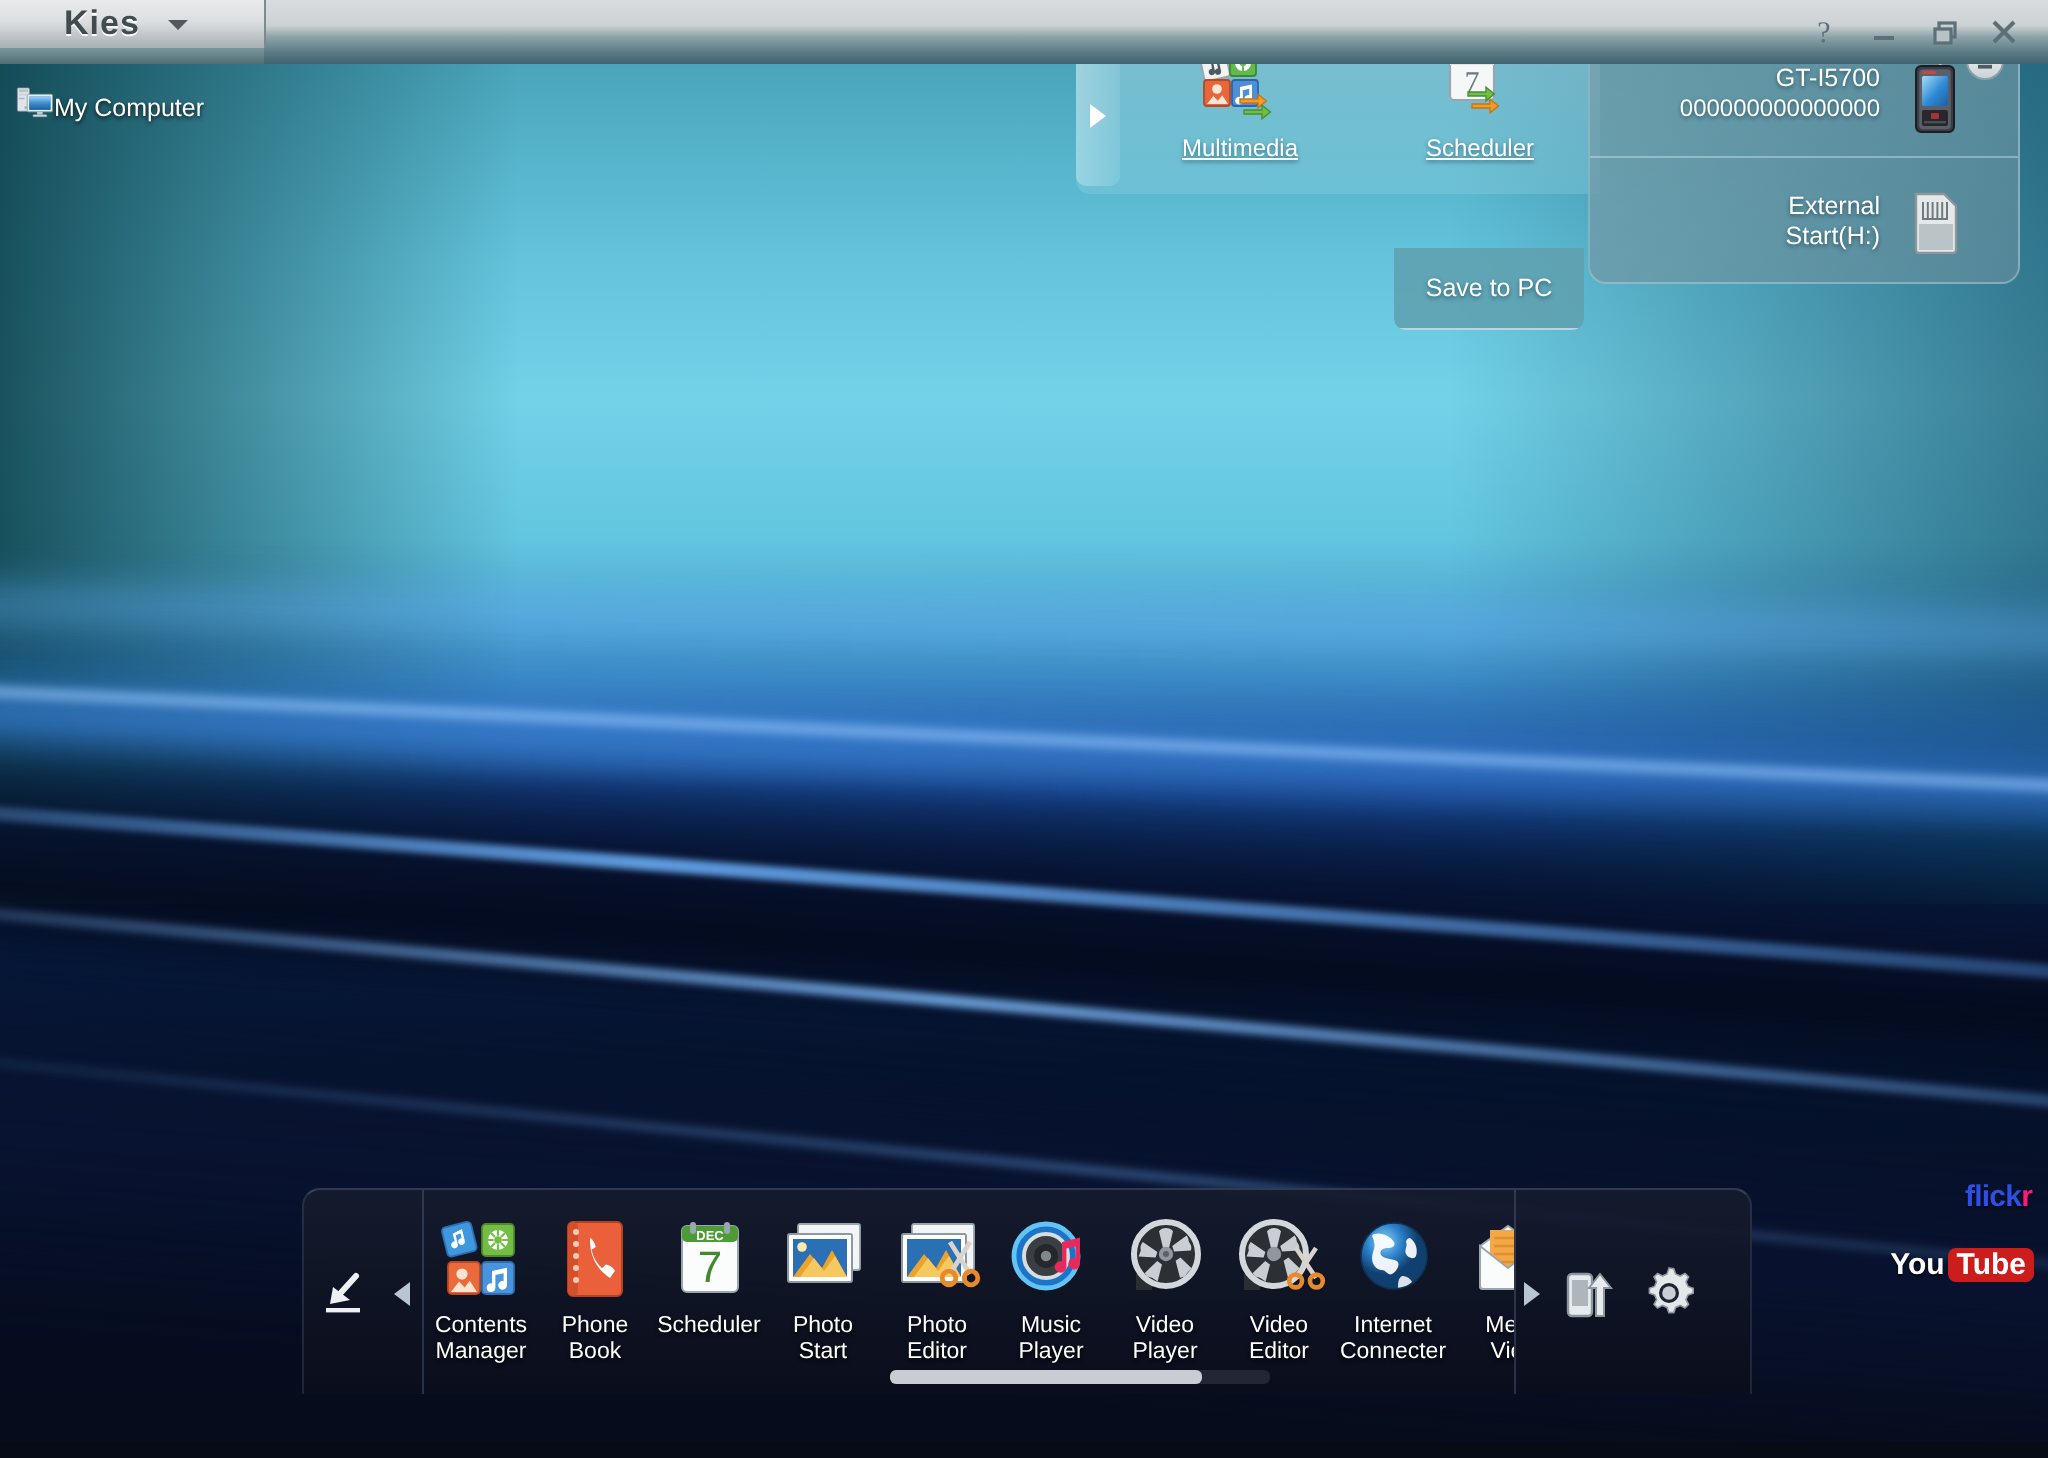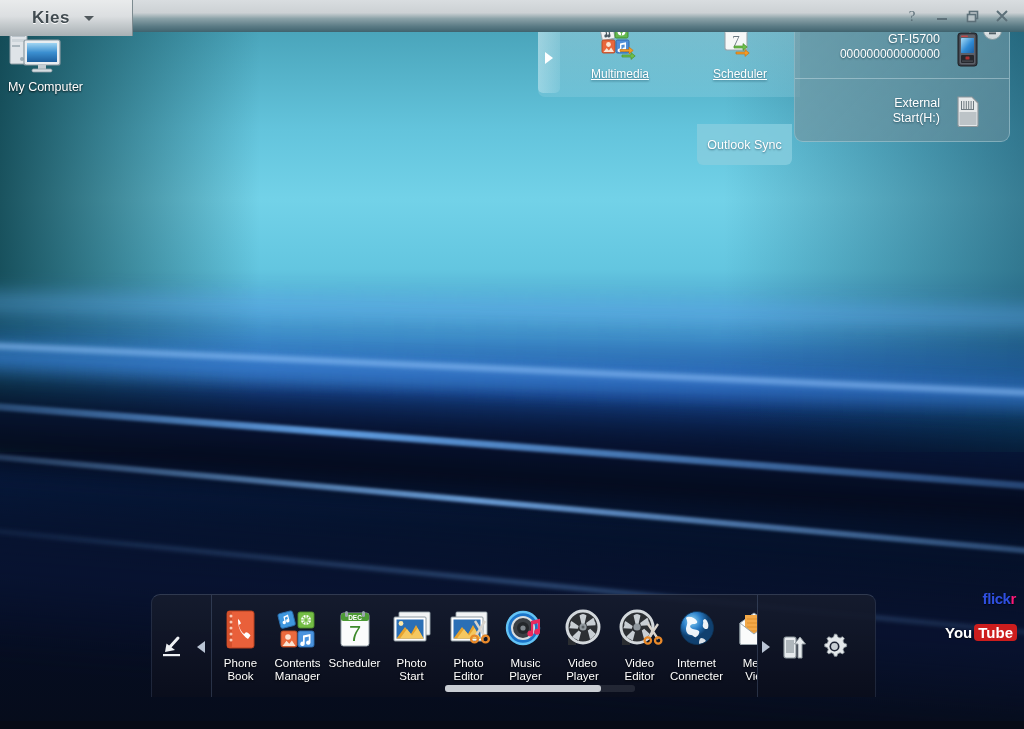--- a/index.html
+++ b/index.html
@@ -26,21 +26,21 @@
     z-index: 50;
   }
   #titlebar-fill {
     position: absolute; left: 132px; top: 0;
     width: 892px; height: 32px;
     background: linear-gradient(to bottom,
       #d9dde0 0%, #ccd1d4 40%, #8ba2a8 58%, #5b7b85 82%, #40636e 100%);
   }
   #kies-tab {
     position: absolute; left: 0; top: 0;
-    width: 133px; height: 36px;
+    width: 133px; height: 24px;
     background: linear-gradient(to bottom, #e9ebec 0%, #dcdfe1 45%, #bfc5c8 75%, #a8b0b4 100%);
     border-right: 1px solid #7d8b90;
     display: flex; align-items: center;
     cursor: pointer;
   }
   #kies-title {
     margin-left: 32px;
     font-size: 17px; font-weight: bold;
     color: #414b50;
     text-shadow: 0 1px 0 #fff;
@@ -115,21 +115,21 @@
         background: linear-gradient(to bottom, rgba(10,22,58,.0), rgba(9,20,52,.75) 50%, rgba(6,12,32,0)); filter: blur(12px); }
   #s8 { top: 248px; height: 40px; transform: rotate(.8deg);
         background: linear-gradient(to bottom, rgba(90,160,235,0), rgba(100,175,245,.45), rgba(90,160,235,0)); filter: blur(7px); }
   #s9 { top: 478px; height: 4px; transform: rotate(5.6deg);
         background: linear-gradient(to right, rgba(60,120,210,0), rgba(110,170,240,.45) 50%, rgba(60,120,210,0)); filter: blur(2px); }
 
   
   #my-computer {
     position: absolute; left: 8px; top: 28px;
     width: 94px;
-    display: flex; flex-direction: column; align-items: flex-start;
+    display: flex; align-items: center;
     cursor: pointer;
   }
   #my-computer .label {
     margin-top: 6px;
     font-size: 12.5px; color: #fff;
     text-shadow: 0 1px 2px rgba(0,0,0,.85);
     white-space: nowrap;
   }
 
   
@@ -447,21 +447,21 @@
           </div>
           <span class="lbl">Scheduler</span>
         </div>
 
 
       </div>
     </div>
   </div>
 
   <div id="es-menu">
-    <div class="es-menu-item" id="menu-outlook">Outlook Sync</div>
+    <div class="es-menu-item" id="menu-save">Save to PC</div>
   </div>
 
   <div id="device-panel">
 
     <div id="eject-btn">
       <svg width="13" height="13" viewBox="0 0 13 13">
         <path d="M6.5 2.6 L10 7 L3 7 Z" fill="#4d5c64"></path>
         <rect x="3" y="8.4" width="7" height="1.9" fill="#4d5c64"></rect>
       </svg>
     </div>
@@ -532,58 +532,58 @@
         <path d="M6 18 L7.5 9.5 L16 16 Z" fill="#eef1f4"></path>
         <rect x="4" y="20" width="17" height="2.2" fill="#eef1f4"></rect>
       </svg>
       <span class="collapse-arrow" style="border-right:none;border-left:8px solid transparent;border-right:8px solid #b9c4d4;"></span>
     </div>
 
     <div id="dock-items">
 
       <div class="dock-item">
         <div class="ico">
-          <svg width="40" height="42" viewBox="0 0 40 42">
-            <rect x="6" y="2" width="27" height="37" rx="2.5" fill="#e9603a" stroke="#b7411f" stroke-width="1"></rect>
-            <rect x="6" y="2" width="5" height="37" rx="2.5" fill="#d4502c"></rect>
-            <g fill="#f8c9b5">
-              <circle cx="10" cy="7" r="1.5"></circle>
-                <circle cx="10" cy="13" r="1.5"></circle>
-              <circle cx="10" cy="19" r="1.5"></circle>
-                <circle cx="10" cy="25" r="1.5"></circle>
-              <circle cx="10" cy="31" r="1.5"></circle>
-            </g>
-            <path d="M17 11 c0 9 4 15 10 19 l2.5 -3.6 c-1 -1.8 -2.8 -2.8 -4.6 -3.1 l-1.8 1.8 c-2.8 -2.5 -4.6 -5.7 -5.3 -9.2 l2.1 -1.4 c-.4 -1.8 -1.4 -3.5 -2.8 -4.6 Z" fill="#fff"></path>
-          </svg>
-        </div>
-        <div class="lbl">
-          <span>Phone</span><br><span>Book</span>
-        </div>
-      </div>
-
-      <div class="dock-item">
-        <div class="ico">
           <svg width="44" height="42" viewBox="0 0 44 42">
             <g transform="rotate(-14 11 10)">
               <rect x="3" y="3" width="15" height="15" rx="2" fill="#3f97de" stroke="#2a6fae" stroke-width=".9"></rect>
               <path d="M8 7 l5 -1.1 v6 a1.7 1.7 0 1 1 -1.2 -1.6 v-2.6 l-2.6 .6 v4.4 a1.7 1.7 0 1 1 -1.2 -1.6 Z" fill="#fff"></path>
             </g>
             <rect x="22" y="3" width="16" height="16" rx="2" fill="#74bd45" stroke="#4e8c2a" stroke-width=".9"></rect>
             <circle cx="30" cy="11" r="5" fill="#fff"></circle>
             <circle cx="30" cy="11" r="1.9" fill="#74bd45"></circle>
             <path d="M30 6 v2.9 M35 11 h-2.9 M25 11 h2.9 M30 16 v-2.9 M26.5 7.5 l2 2 M33.5 7.5 l-2 2 M26.5 14.5 l2 -2 M33.5 14.5 l-2 -2" stroke="#74bd45" stroke-width="1.1"></path>
             <rect x="5" y="22" width="16" height="16" rx="2" fill="#ea6a3d" stroke="#b84a22" stroke-width=".9"></rect>
             <circle cx="12" cy="28" r="2.8" fill="#fce4d2"></circle>
             <path d="M6.5 37 l4 -5.2 2.8 3 2.6 -3.4 3.6 5.6 Z" fill="#fce4d2"></path>
             <rect x="22" y="22" width="16" height="16" rx="2" fill="#4a93de" stroke="#2d6db0" stroke-width=".9"></rect>
             <path d="M27 26.5 l7.5 -1.6 v8.8 a2.2 2.2 0 1 1 -1.7 -2.2 v-3.9 l-4.1 .9 v6.4 a2.2 2.2 0 1 1 -1.7 -2.2 Z" fill="#fff"></path>
           </svg>
         </div>
         <div class="lbl">
           <span>Contents</span><br><span>Manager</span>
+        </div>
+      </div>
+
+      <div class="dock-item">
+        <div class="ico">
+          <svg width="40" height="42" viewBox="0 0 40 42">
+            <rect x="6" y="2" width="27" height="37" rx="2.5" fill="#e9603a" stroke="#b7411f" stroke-width="1"></rect>
+            <rect x="6" y="2" width="5" height="37" rx="2.5" fill="#d4502c"></rect>
+            <g fill="#f8c9b5">
+              <circle cx="10" cy="7" r="1.5"></circle>
+                <circle cx="10" cy="13" r="1.5"></circle>
+              <circle cx="10" cy="19" r="1.5"></circle>
+                <circle cx="10" cy="25" r="1.5"></circle>
+              <circle cx="10" cy="31" r="1.5"></circle>
+            </g>
+            <path d="M17 11 c0 9 4 15 10 19 l2.5 -3.6 c-1 -1.8 -2.8 -2.8 -4.6 -3.1 l-1.8 1.8 c-2.8 -2.5 -4.6 -5.7 -5.3 -9.2 l2.1 -1.4 c-.4 -1.8 -1.4 -3.5 -2.8 -4.6 Z" fill="#fff"></path>
+          </svg>
+        </div>
+        <div class="lbl">
+          <span>Phone</span><br><span>Book</span>
         </div>
       </div>
 
       <div class="dock-item">
         <div class="ico">
           <svg width="42" height="42" viewBox="0 0 42 42">
             <rect x="7" y="4" width="28" height="33" rx="2.5" fill="#fbfcfc" stroke="#9aa6ad" stroke-width="1"></rect>
             <rect x="7" y="4" width="28" height="8" rx="2.5" fill="#4d9b36"></rect>
             <rect x="11" y="2" width="3" height="6" rx="1.5" fill="#9aa6ad"></rect>
             <rect x="28" y="2" width="3" height="6" rx="1.5" fill="#9aa6ad"></rect>

